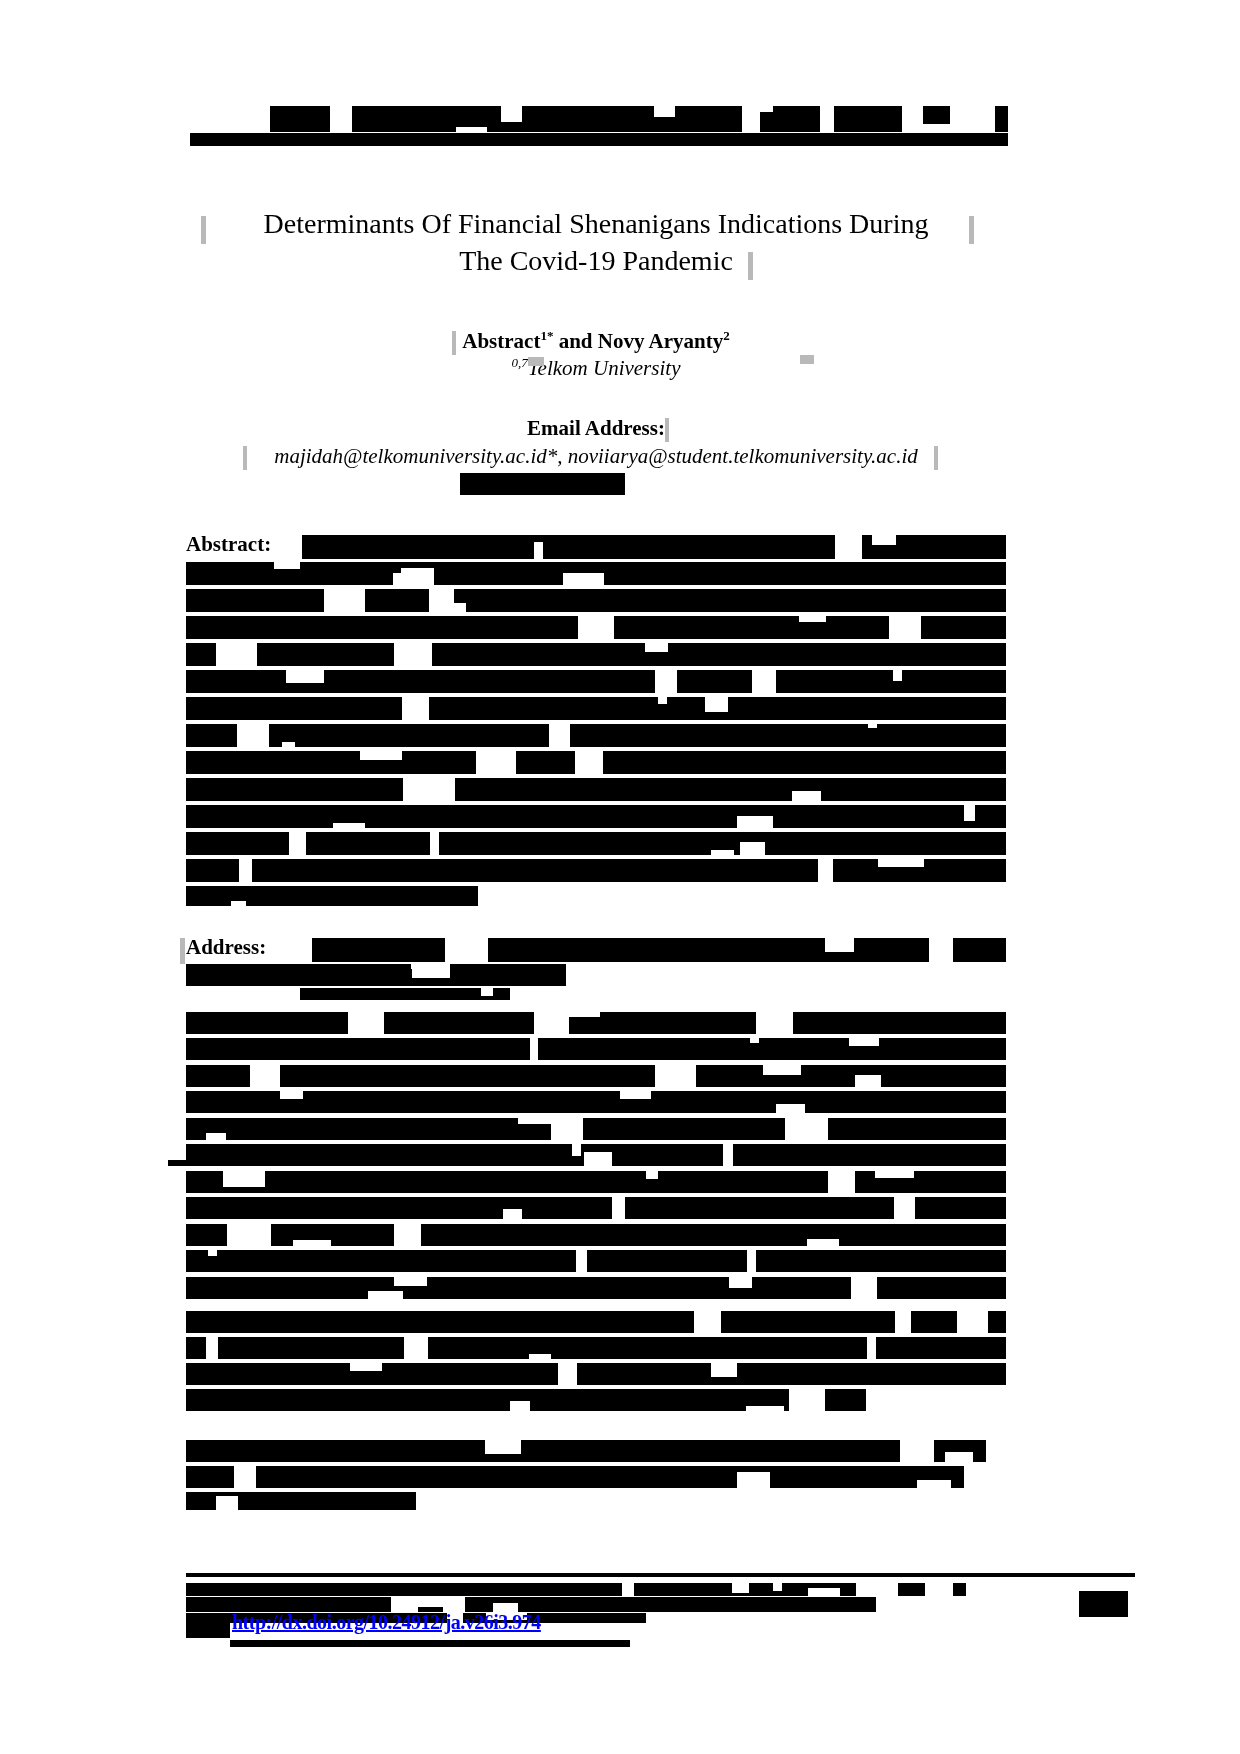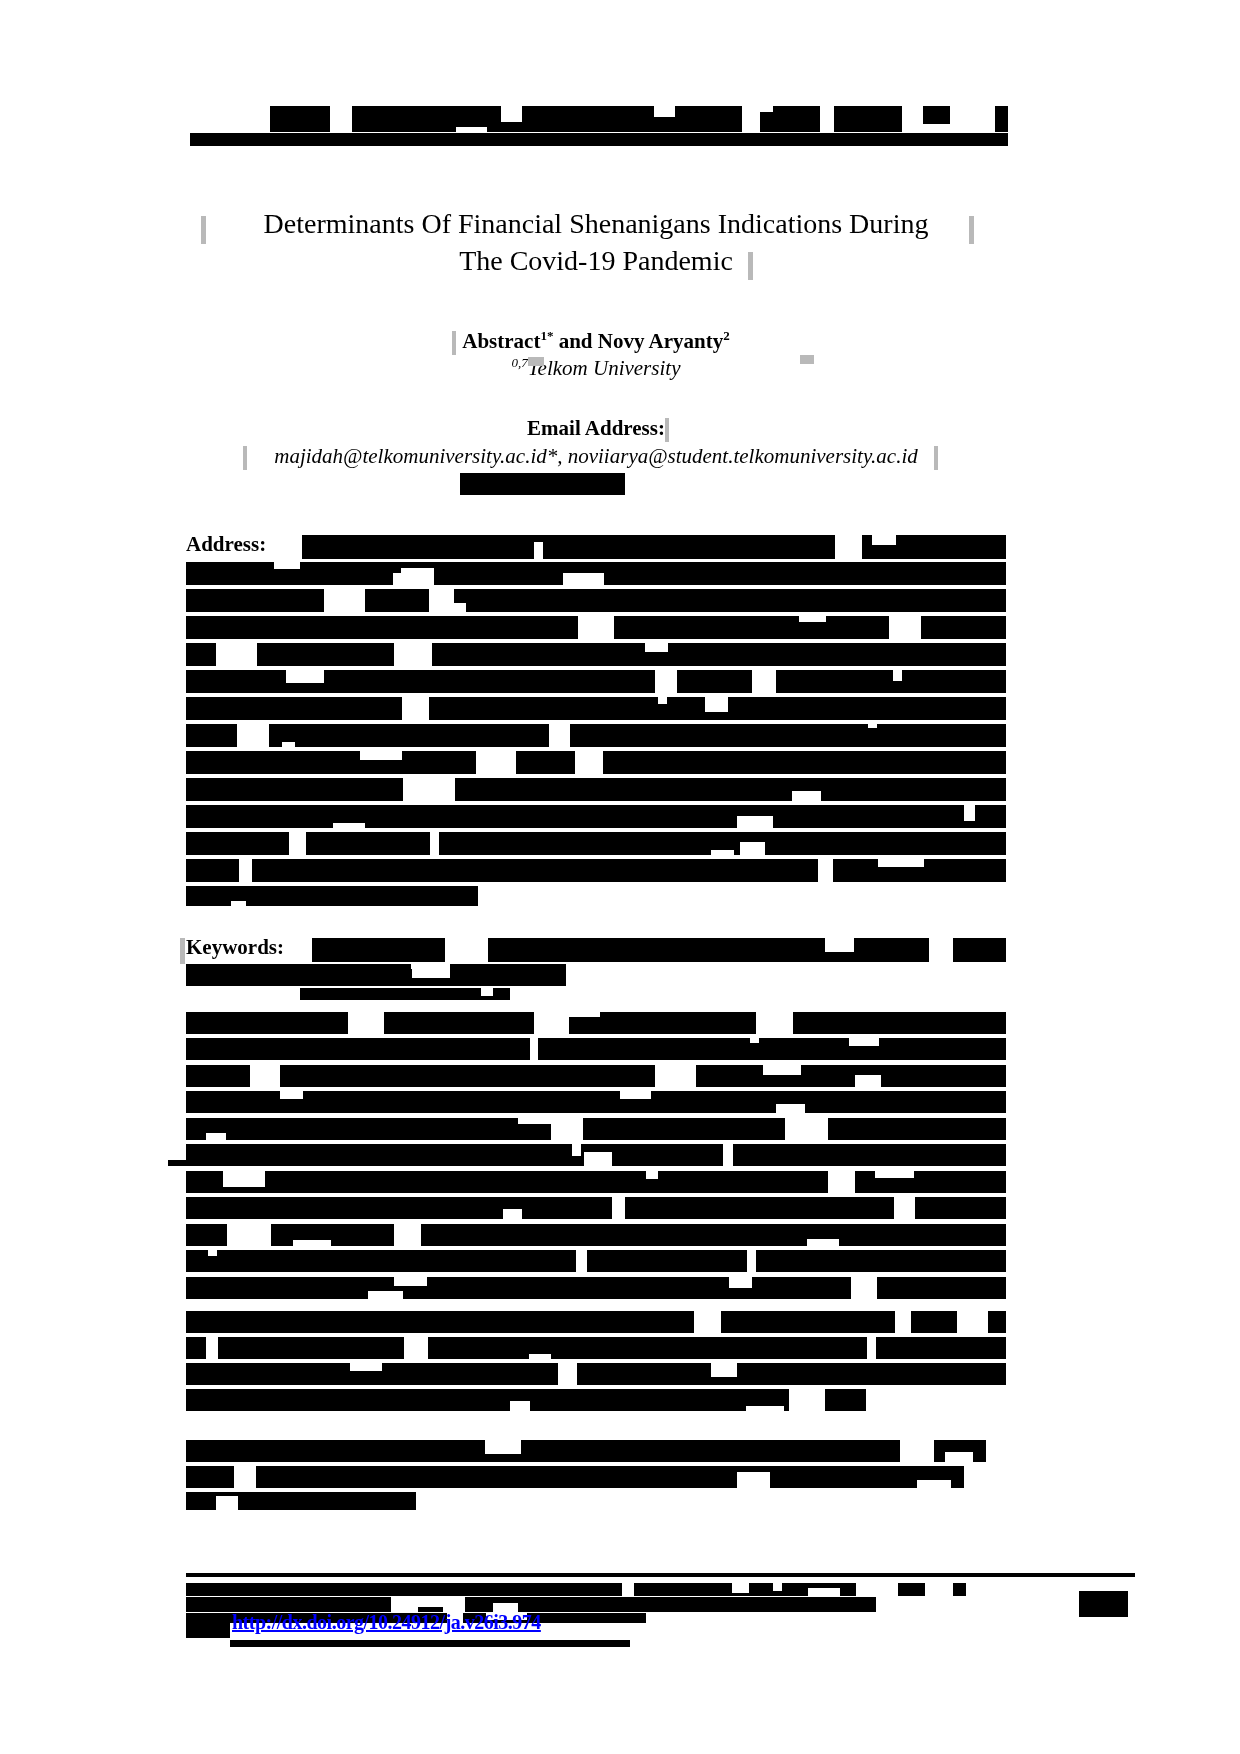--- a/index.html
+++ b/index.html
@@ -47,23 +47,23 @@
   </div>
 
   <div class="centered authors"><span>Abstract</span><sup>1*</sup><span> and </span><span>Novy Aryanty</span><sup>2</sup></div>
 
   <div class="centered affiliation"><sup>0,7</sup><span>Telkom University</span></div>
 
   <div class="centered email-line">majidah@telkomuniversity.ac.id*, noviiarya@student.telkomuniversity.ac.id</div>
 
   <div class="centered email-label">Email Address:</div>
 
-  <div class="section-label abstract-label">Address:</div>
-
-  <div class="section-label keywords-label">Keywords:</div>
+  <div class="section-label abstract-label">Abstract:</div>
+
+  <div class="section-label keywords-label">Address:</div>
 
   <a class="doi" href="#">http://dx.doi.org/10.24912/ja.v26i3.974</a>
 
   <div id="redaction-layer">
       <div class="redact" style="left: 270px; top: 106px; width: 738px; height: 26px; background: rgb(0, 0, 0);">
         <div class="gap" style="left: 639.04px; width: 41.0238px; height: 7.73853px; bottom: 0px;"></div>
         <div class="gap" style="left: 471.944px; width: 17.7271px; height: 26px; top: 0px;"></div>
         <div class="gap" style="left: 488.154px; width: 15.318px; height: 6.17236px; top: 0px;"></div>
         <div class="gap" style="left: 679.672px; width: 45.24px; height: 26px; top: 0px;"></div>
         <div class="gap" style="left: 230.988px; width: 21.1605px; height: 16.4744px; top: 0px;"></div>

